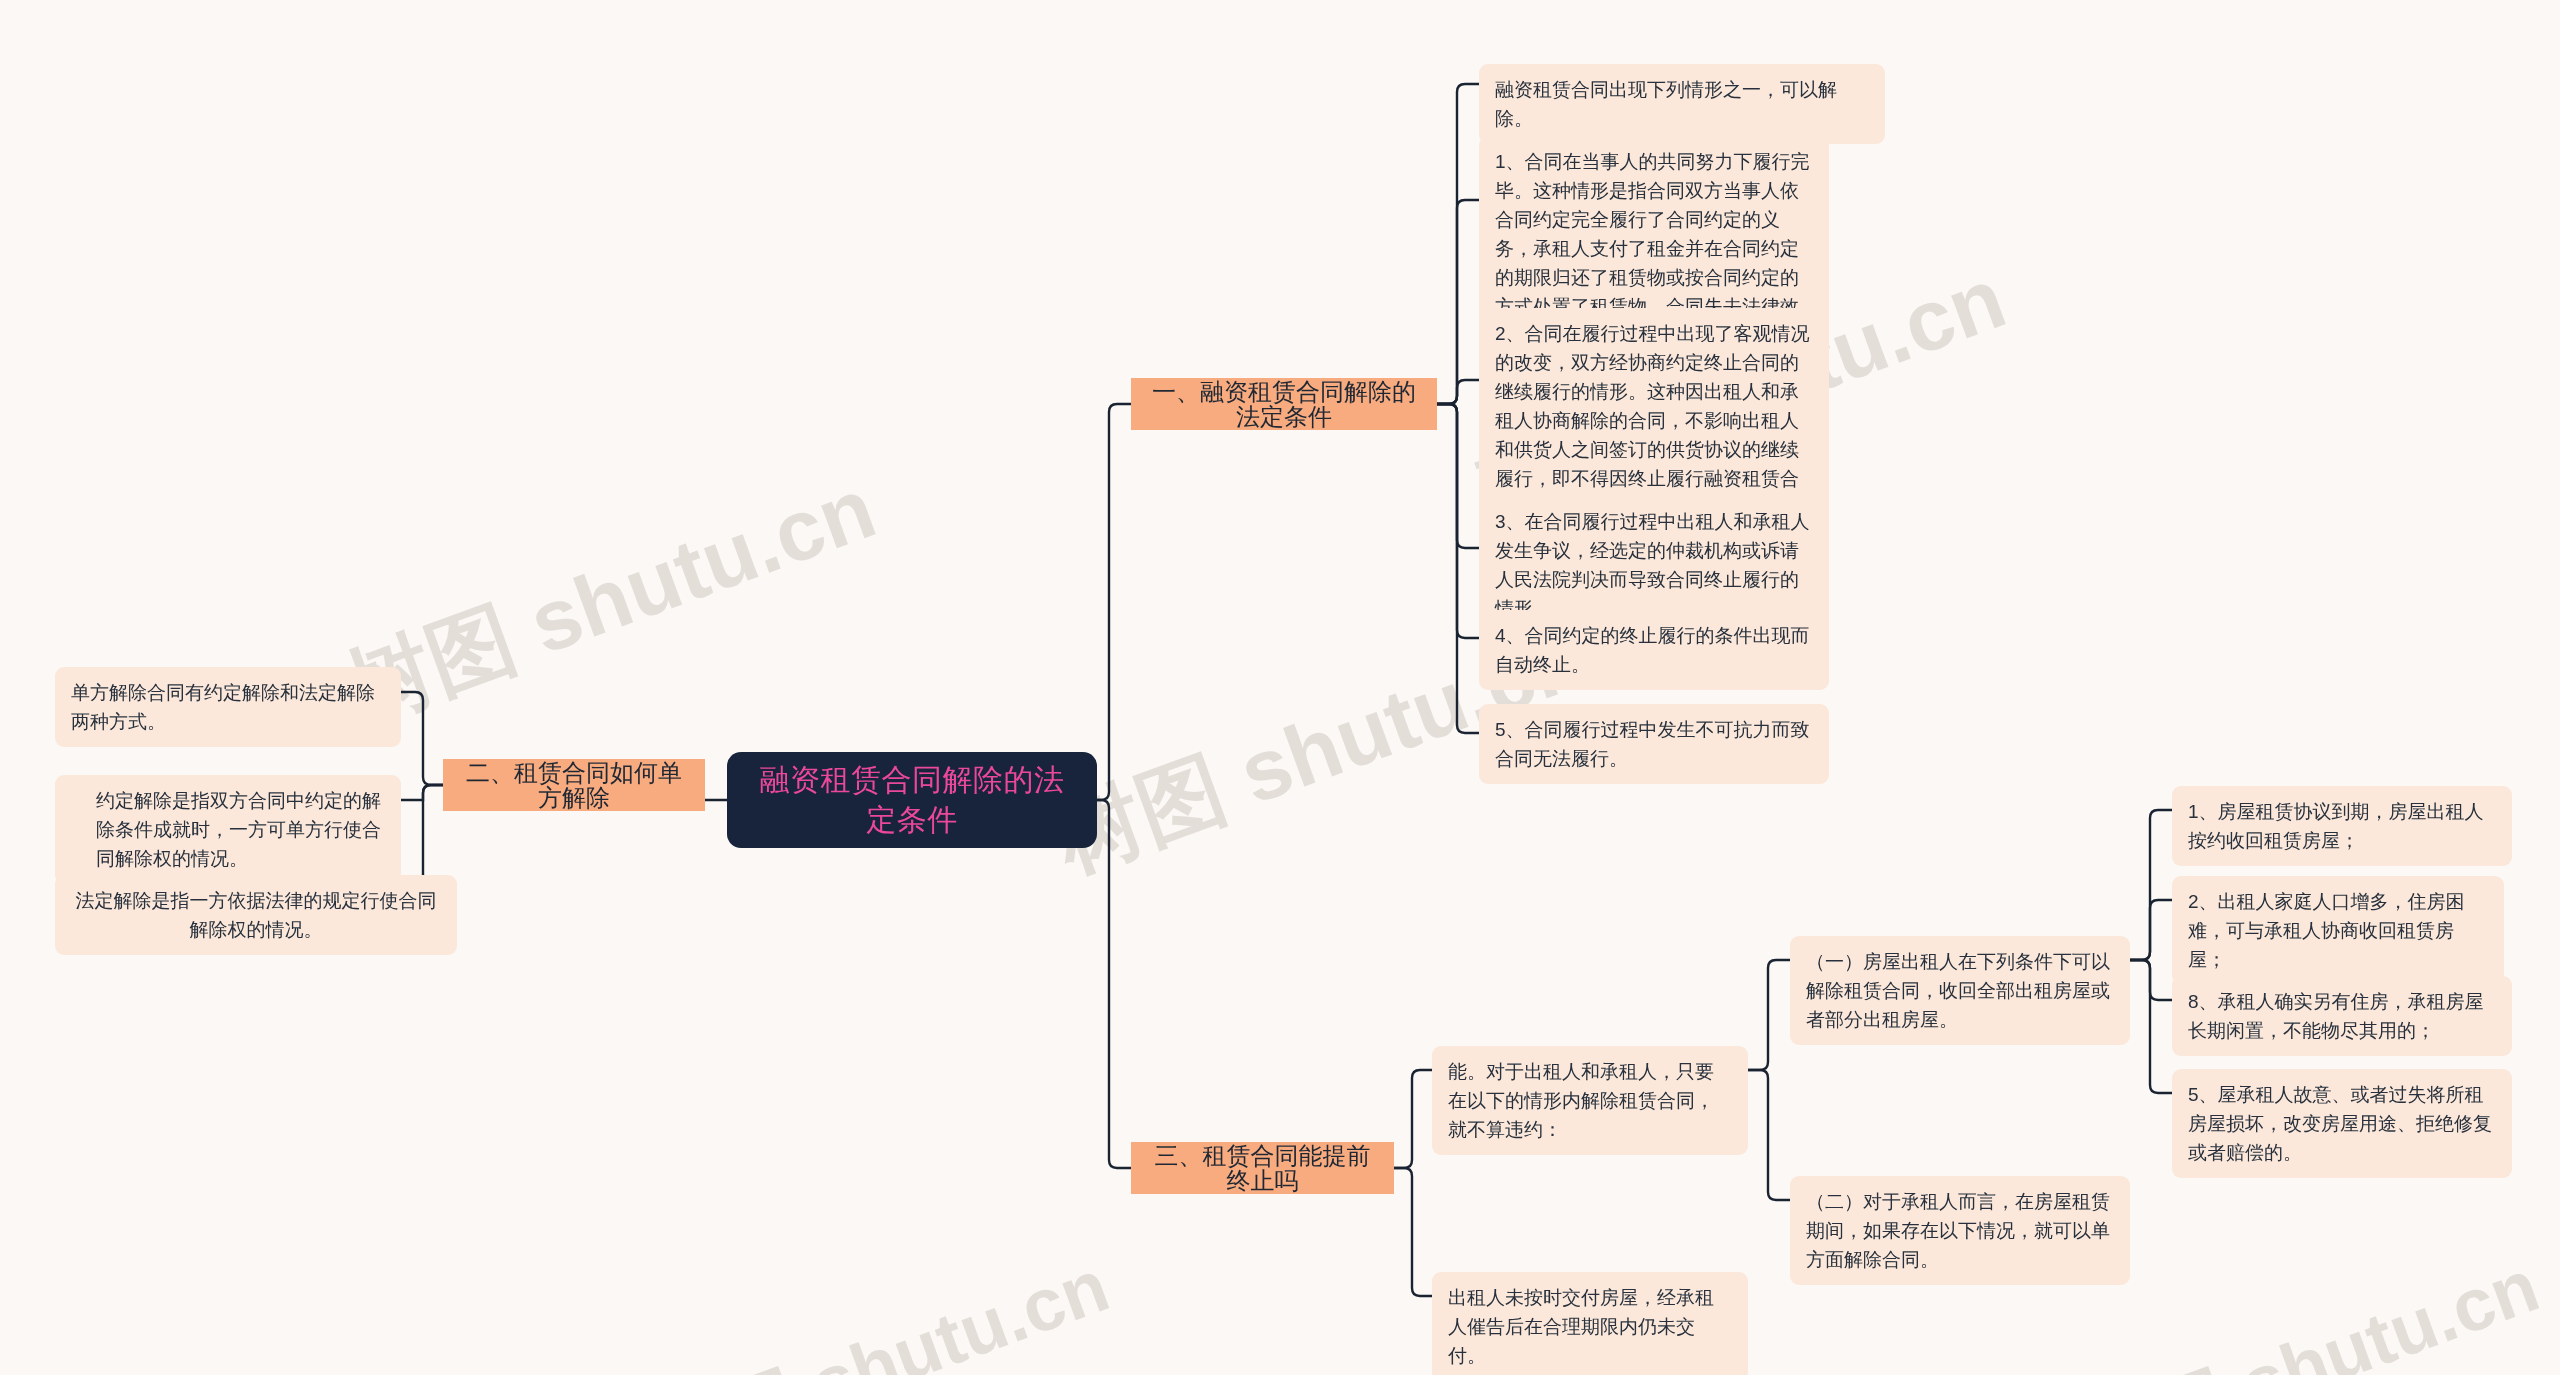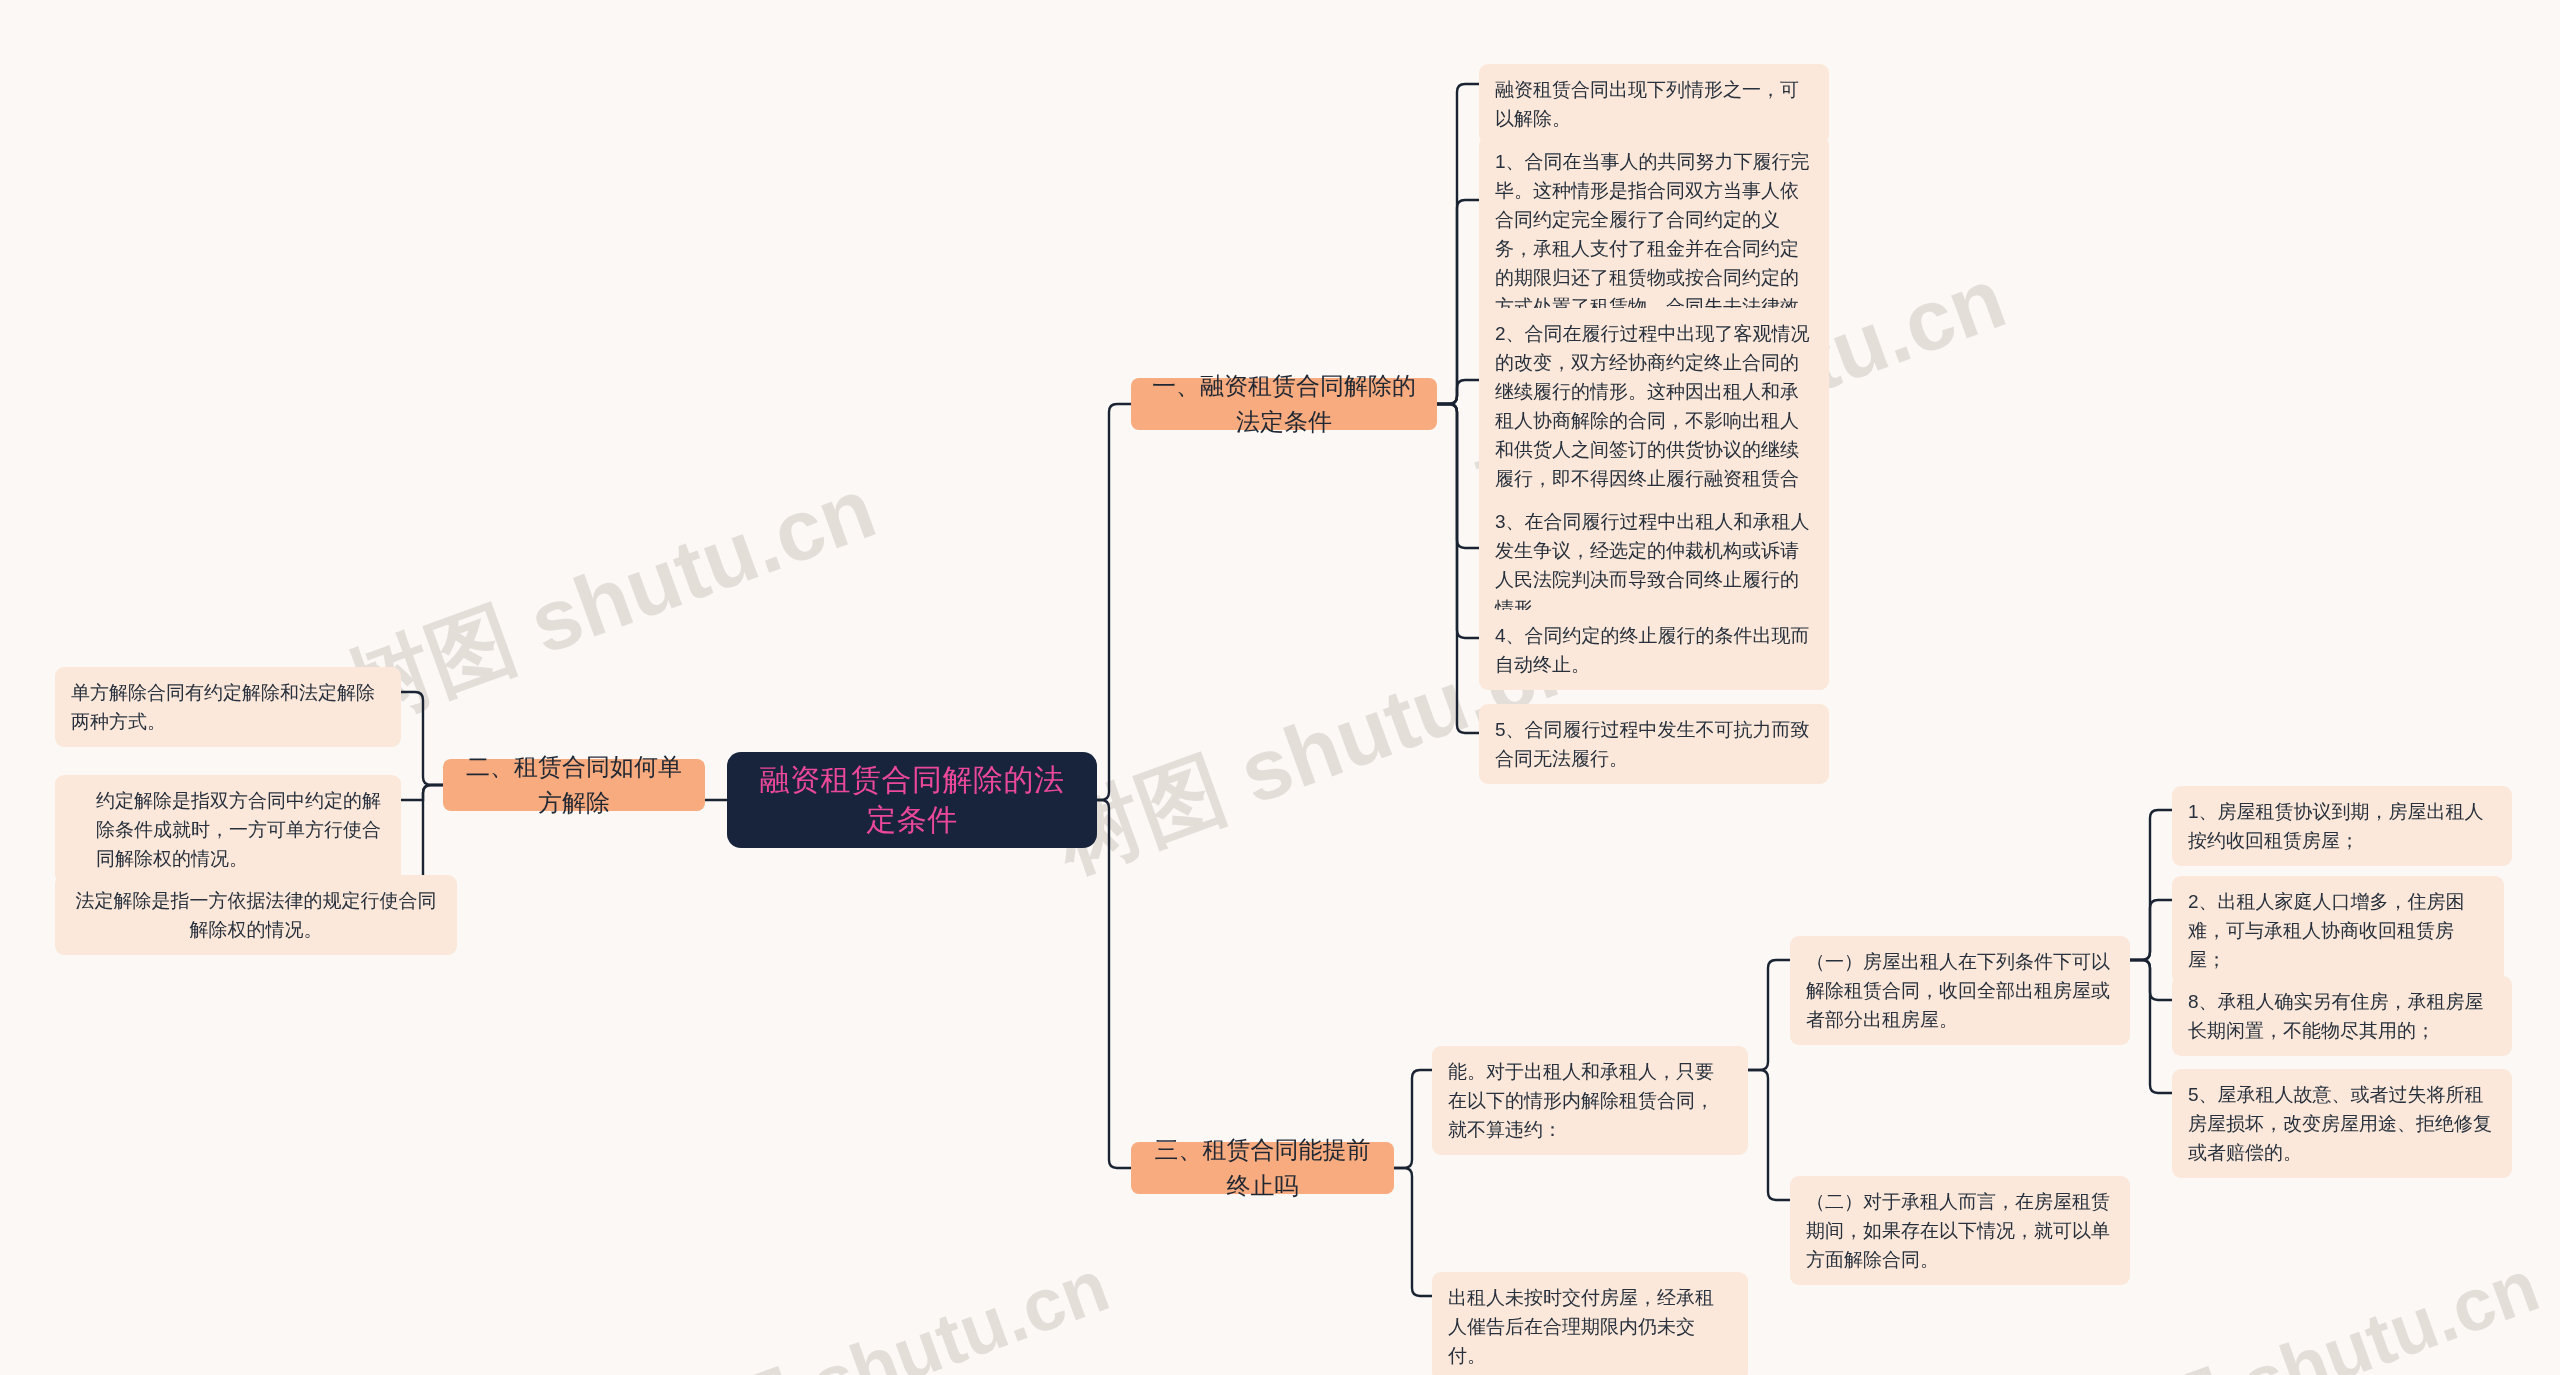--- a/index.html
+++ b/index.html
@@ -24,25 +24,25 @@
     text-align:center;
     display:flex;align-items:center;justify-content:center;
     padding:12px 18px;
     border-radius:14px;
     letter-spacing:.5px;
   }
   .node.branch{
     background:#f7ab7f;
     color:#1f2733;
     font-size:24px;
-    line-height:36px;
+    line-height:25px;
     text-align:center;
     display:flex;align-items:center;justify-content:center;
     padding:10px 16px;
-    border-radius:8px;
+    border-radius:0;
   }
   .node.leaf{
     background:#fbe8da;
     color:#27303c;
     font-size:19px;
     line-height:29px;
     padding:11px 16px;
     border-radius:9px;
     text-align:left;
   }
@@ -108,21 +108,21 @@
   </svg>
 
   <div class="node root" style="left:727px;top:752px;width:370px;height:96px;">融资租赁合同解除的法定条件</div>
 
   <div class="node branch" style="left:1131px;top:378px;width:306px;height:52px;">一、融资租赁合同解除的法定条件</div>
 
   <div class="node branch" style="left:443px;top:759px;width:262px;height:52px;">二、租赁合同如何单方解除</div>
 
   <div class="node branch" style="left:1131px;top:1142px;width:263px;height:52px;">三、租赁合同能提前终止吗</div>
 
-  <div class="node leaf" style="left:1479px;top:64px;width:350px;">融资租赁合同出现下列情形之一，可以解除。</div>
+  <div class="node leaf" style="left:1479px;top:64px;width:406px;">融资租赁合同出现下列情形之一，可以解除。</div>
 
   <div class="node leaf" style="left:1479px;top:136px;width:350px;">1、合同在当事人的共同努力下履行完毕。这种情形是指合同双方当事人依合同约定完全履行了合同约定的义务，承租人支付了租金并在合同约定的期限归还了租赁物或按合同约定的方式处置了租赁物，合同失去法律效力，自然终止的情形。</div>
 
   <div class="node leaf" style="left:1479px;top:308px;width:350px;">2、合同在履行过程中出现了客观情况的改变，双方经协商约定终止合同的继续履行的情形。这种因出租人和承租人协商解除的合同，不影响出租人和供货人之间签订的供货协议的继续履行，即不得因终止履行融资租赁合同而损害供货人的利益。</div>
 
   <div class="node leaf" style="left:1479px;top:496px;width:350px;">3、在合同履行过程中出租人和承租人发生争议，经选定的仲裁机构或诉请人民法院判决而导致合同终止履行的情形。</div>
 
   <div class="node leaf" style="left:1479px;top:610px;width:350px;">4、合同约定的终止履行的条件出现而自动终止。</div>
 
   <div class="node leaf" style="left:1479px;top:704px;width:350px;">5、合同履行过程中发生不可抗力而致合同无法履行。</div>

